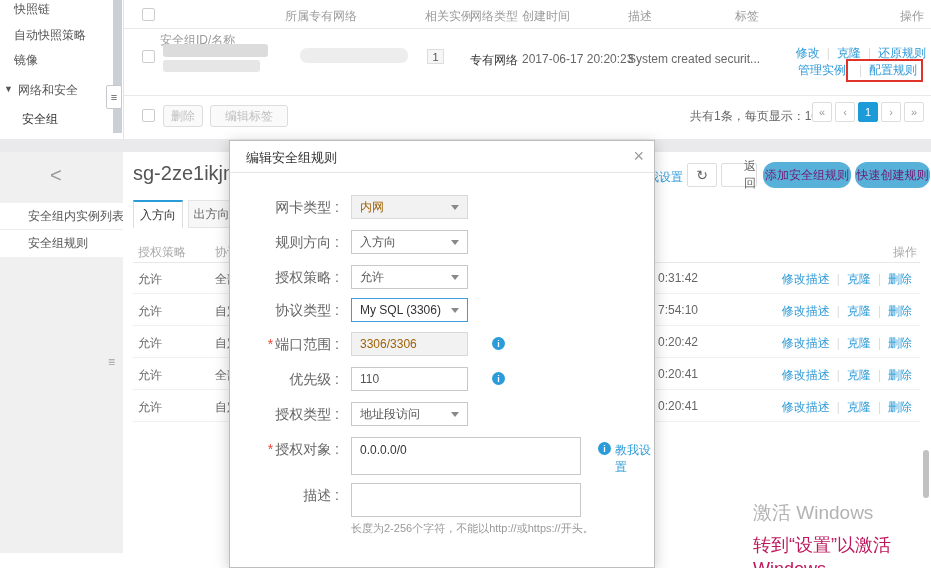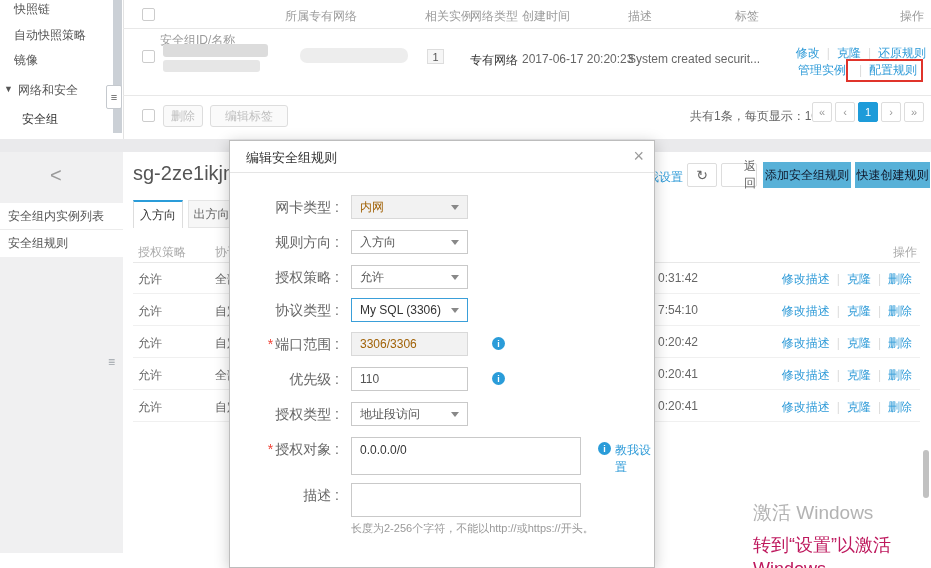--- a/index.html
+++ b/index.html
@@ -31,26 +31,26 @@
   .pg.active { background:#1d9bd9; border-color:#1d9bd9; color:#fff; }
   .red-box { border:2px solid #e0342b; padding:1px 4px; }
 
   .gap-band { left:0; top:139px; width:931px; height:13px; background:#eaeaec; }
 
   
   .sec2 { left:0; top:152px; width:931px; height:416px; background:#fff; }
   .sec2 .lpanel { left:0; top:0; width:123px; height:401px; background:#f0f0f1; }
   .back-arrow { font-size:20px; color:#9a9a9a; }
   .lmenu { left:0; top:51px; width:123px; background:#fff; }
-  .lmenu-item { height:27px; line-height:27px; padding-left:8px; color:#555; font-size:12px; border-bottom:1px solid #ececec; white-space:nowrap; overflow:hidden; }
+  .lmenu-item { height:27px; line-height:27px; padding-left:28px; color:#555; font-size:12px; border-bottom:1px solid #ececec; white-space:nowrap; overflow:hidden; }
   .lmenu-item:last-child { border-bottom:none; }
   .collapse-ico2 { color:#9aa0a6; font-size:12px; }
   .pg-title { font-size:20px; color:#555; white-space:nowrap; }
   .tb-btn { background:#fff; border:1px solid #ddd; border-radius:2px; color:#666; font-size:12px; display:flex; align-items:center; justify-content:center; }
-  .blue-btn { background:#58b1d8; border-radius:0; color:#0f172a; font-size:12px; display:flex; align-items:center; justify-content:center; white-space:nowrap; }
+  .blue-btn { background:#58b1d8; border-radius:12px; color:#701a75; font-size:12px; display:flex; align-items:center; justify-content:center; white-space:nowrap; }
   .tab { height:28px; line-height:26px; text-align:center; font-size:12px; }
   .tab.active { background:#fff; border:1px solid #ddd; border-bottom:none; border-top:2px solid #2a9cd9; color:#333; }
   .tab.inactive { background:#f7f7f7; border:1px solid #e5e5e5; color:#666; }
   .rule-head { color:#ababab; font-size:12px; }
   .rule-row { border-bottom:1px solid #f0f0f0; height:32px; }
   .watermark1 { font-size:19px; color:#b3b3b3; }
   .watermark2 { font-size:18px; color:#be185d; }
   .scrollbar { width:6px; height:48px; border-radius:3px; background:#c1c1c1; }
 
   

